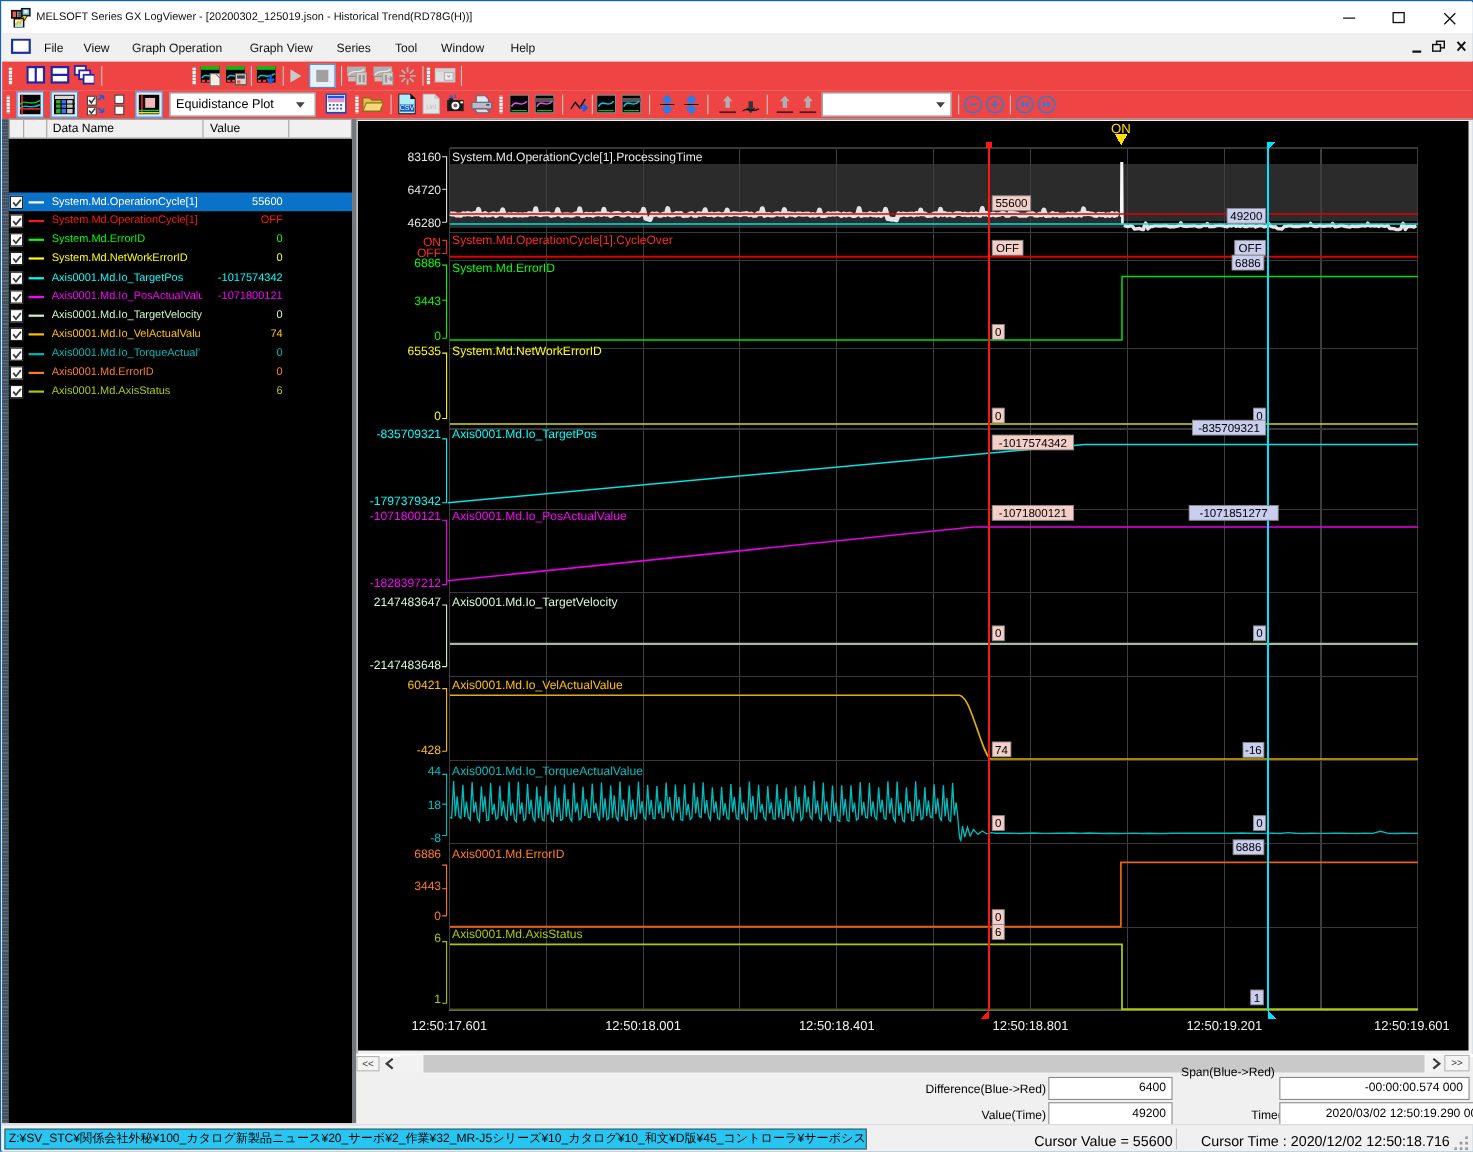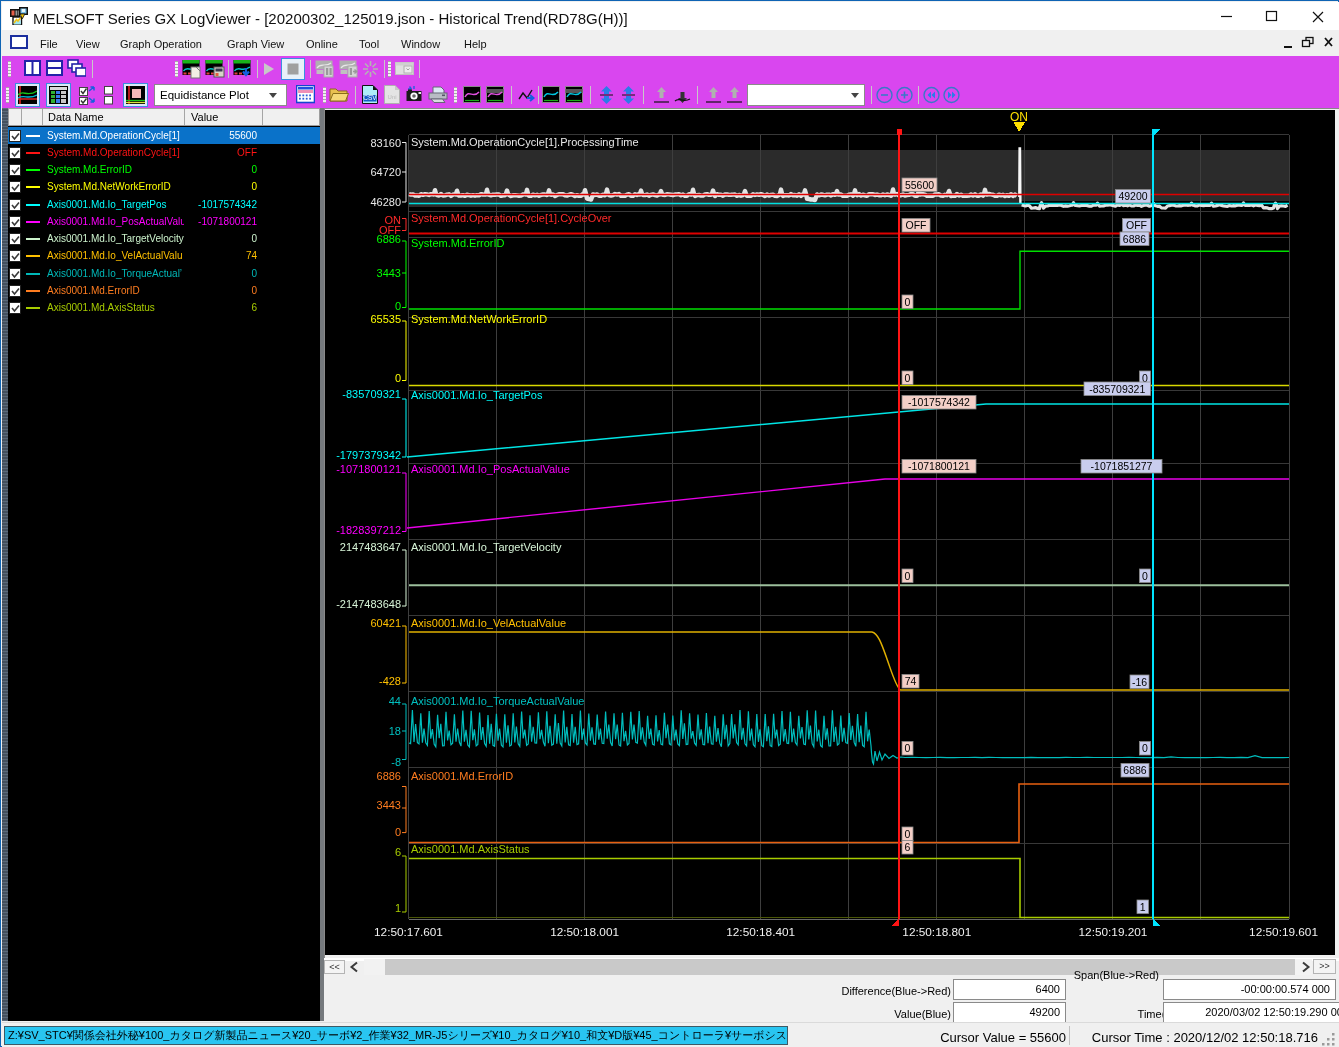--- a/index.html
+++ b/index.html
@@ -1,33 +1,33 @@
 <!DOCTYPE html>
 <html><head><meta charset="utf-8"><title>MELSOFT Series GX LogViewer</title>
 <style>
 *{margin:0;padding:0;box-sizing:border-box;}
 html,body{width:1339px;height:1047px;overflow:hidden;background:#f0f0f0;
  font-family:"Liberation Sans",sans-serif;}
 .abs{position:absolute;}
 #win{position:absolute;left:0;top:0;width:1339px;height:1047px;border:1px solid #0f64b4;background:#f0f0f0;}
 #titlebar{position:absolute;left:1px;top:1px;width:1337px;height:28px;background:#ffffff;}
-#title-text{position:absolute;left:31px;top:8px;font-size:15px;color:#111;}
+#title-text{position:absolute;left:31px;top:8px;font-size:10px;color:#111;}
 .capbtn{position:absolute;top:0;width:45px;height:28px;}
 #menubar{position:absolute;left:1px;top:29px;width:1337px;height:26px;background:#f0f0f0;}
 .menu{position:absolute;top:8px;font-size:11px;color:#111;}
-.tbar{position:absolute;left:1px;width:1337px;height:26px;background:#d946ef;}
+.tbar{position:absolute;left:1px;width:1337px;height:26px;background:#ef4444;}
 .grip{position:absolute;top:5px;width:3px;height:16px;background-image:repeating-linear-gradient(#a8a8a8 0 1px,#f0f0f0 1px 3px);}
 .tsep{position:absolute;top:4px;width:1px;height:18px;background:#c8c8c8;}
 .ticon{position:absolute;top:3px;}
 #leftstrip{position:absolute;left:1px;top:107px;width:6px;height:913px;background:#45515f;background-image:repeating-linear-gradient(#5c6a7a 0 1px,#45515f 1px 3px);}
 #table{position:absolute;left:7px;top:107px;width:312px;height:913px;background:#000;}
 #thead{position:absolute;left:0;top:0;width:312px;height:18px;background:#f0f0f0;border:1px solid #9d9d9d;font-size:11px;color:#000;}
 .hcell{position:absolute;top:0;height:16px;border-right:1px solid #a5a5a5;}
 .hlabel{position:absolute;top:2px;font-size:11px;color:#000;}
-.trow{position:absolute;left:0;width:312px;height:17px;font-size:10px;}
+.trow{position:absolute;left:0;width:312px;height:17px;font-size:10px;margin-top:48px;}
 .cbx{position:absolute;left:1px;top:3px;width:12px;height:12px;background:#fff;border:1px solid #222;}
 .lsamp{position:absolute;left:18px;top:8px;width:14px;height:2px;}
 .nm{position:absolute;left:39px;top:3px;white-space:nowrap;overflow:hidden;width:137px;}
 .vl{position:absolute;right:63px;top:3px;}
 #splitter{position:absolute;left:319px;top:107px;width:4px;height:913px;background:#75797d;}
 #graphbox{position:absolute;left:323px;top:107px;width:1015px;height:850px;background:#f0f0f0;border-top:1px solid #898989;border-left:1px solid #898989;}
 #botgray{position:absolute;left:323px;top:957px;width:1016px;height:64px;background:#f0f0f0;}
 .scbtn{position:absolute;top:1px;height:15px;background:#f4f4f4;border:1px solid #b4b4b4;font-size:9px;color:#333;text-align:center;line-height:13px;}
 .fldlab{position:absolute;font-size:11px;color:#000;text-align:right;padding-top:1px;}
 .fldbox{position:absolute;height:21px;background:#fff;border:1px solid #8a8a8a;font-size:11px;color:#000;text-align:right;padding:3px 5px 0 0;}
@@ -65,21 +65,21 @@
 </div>
 
 <div id="menubar">
 <svg class="abs" style="left:8px;top:5px" width="20" height="16">
         <rect x="1" y="1" width="16" height="12" fill="#fff" stroke="#1c2f9e" stroke-width="2"></rect>
       </svg>
 <span class="menu" style="left:38px">File</span>
 <span class="menu" style="left:74px">View</span>
 <span class="menu" style="left:118px">Graph Operation</span>
 <span class="menu" style="left:225px">Graph View</span>
-<span class="menu" style="left:304px">Online</span>
+<span class="menu" style="left:304px">Series</span>
 <span class="menu" style="left:357px">Tool</span>
 <span class="menu" style="left:399px">Window</span>
 <span class="menu" style="left:462px">Help</span>
 <svg class="abs" style="left:1278px;top:4px" width="58" height="18">
 <path d="M4 13 H12" stroke="#111" stroke-width="2"></path>
 <rect x="26" y="3.5" width="7" height="6" fill="#f0f0f0" stroke="#111" stroke-width="1.3"></rect>
 <rect x="22.5" y="6.5" width="7" height="6" fill="#f0f0f0" stroke="#111" stroke-width="1.3"></rect>
 <path d="M45 4 L52 12 M52 4 L45 12" stroke="#111" stroke-width="1.8"></path>
 </svg>
     </div>
@@ -609,21 +609,21 @@
 <div class="abs" style="left:61px;top:1px;width:910px;height:16px;background:#c9c9c9"></div>
 <svg class="abs" style="left:974px;top:2px" width="16" height="14">
         <path d="M5 2.5 L10.5 7 L5 11.5" stroke="#3a3a3a" stroke-width="2" fill="none"></path>
       </svg>
 <div class="scbtn" style="left:989px;top:1px;width:23px;height:15px;line-height:13px">&gt;&gt;</div>
 </div>
 <div class="fldlab" style="left:742px;top:983px;width:208px">Difference(Blue-&gt;Red)</div>
 <div class="fldbox" style="left:952px;top:978px;width:113px">6400</div>
 <div class="fldlab" style="left:1000px;top:967px;width:158px">Span(Blue-&gt;Red)</div>
 <div class="fldbox" style="left:1162px;top:978px;width:173px">-00:00:00.574 000</div>
-<div class="fldlab" style="left:742px;top:1006px;width:208px">Value(Blue)</div>
+<div class="fldlab" style="left:742px;top:1006px;width:208px">Value(Time)</div>
 <div class="fldbox" style="left:952px;top:1001px;width:113px">49200</div>
 <div class="fldlab" style="left:1032px;top:1006px;width:158px">Time(Blue)</div>
 <div class="fldbox" style="left:1162px;top:1001px;width:192px">2020/03/02 12:50:19.290 000</div>
 <div id="statusbar">
 <div id="cyanbox">Z:¥SV_STC¥関係会社外秘¥100_カタログ新製品ニュース¥20_サーボ¥2_作業¥32_MR-J5シリーズ¥10_カタログ¥10_和文¥D版¥45_コントローラ¥サーボシステムレコ...</div>
 <div class="sbtext" style="left:884px;width:180px;text-align:right">Cursor Value = 55600</div>
 <div class="ssep" style="left:1067px"></div>
 <div class="sbtext" style="left:1080px;width:236px;text-align:right">Cursor Time : 2020/12/02 12:50:18.716 000</div>
 <svg class="abs" style="left:1320px;top:10px" width="16" height="14">
 <g fill="#9a9a9a">

